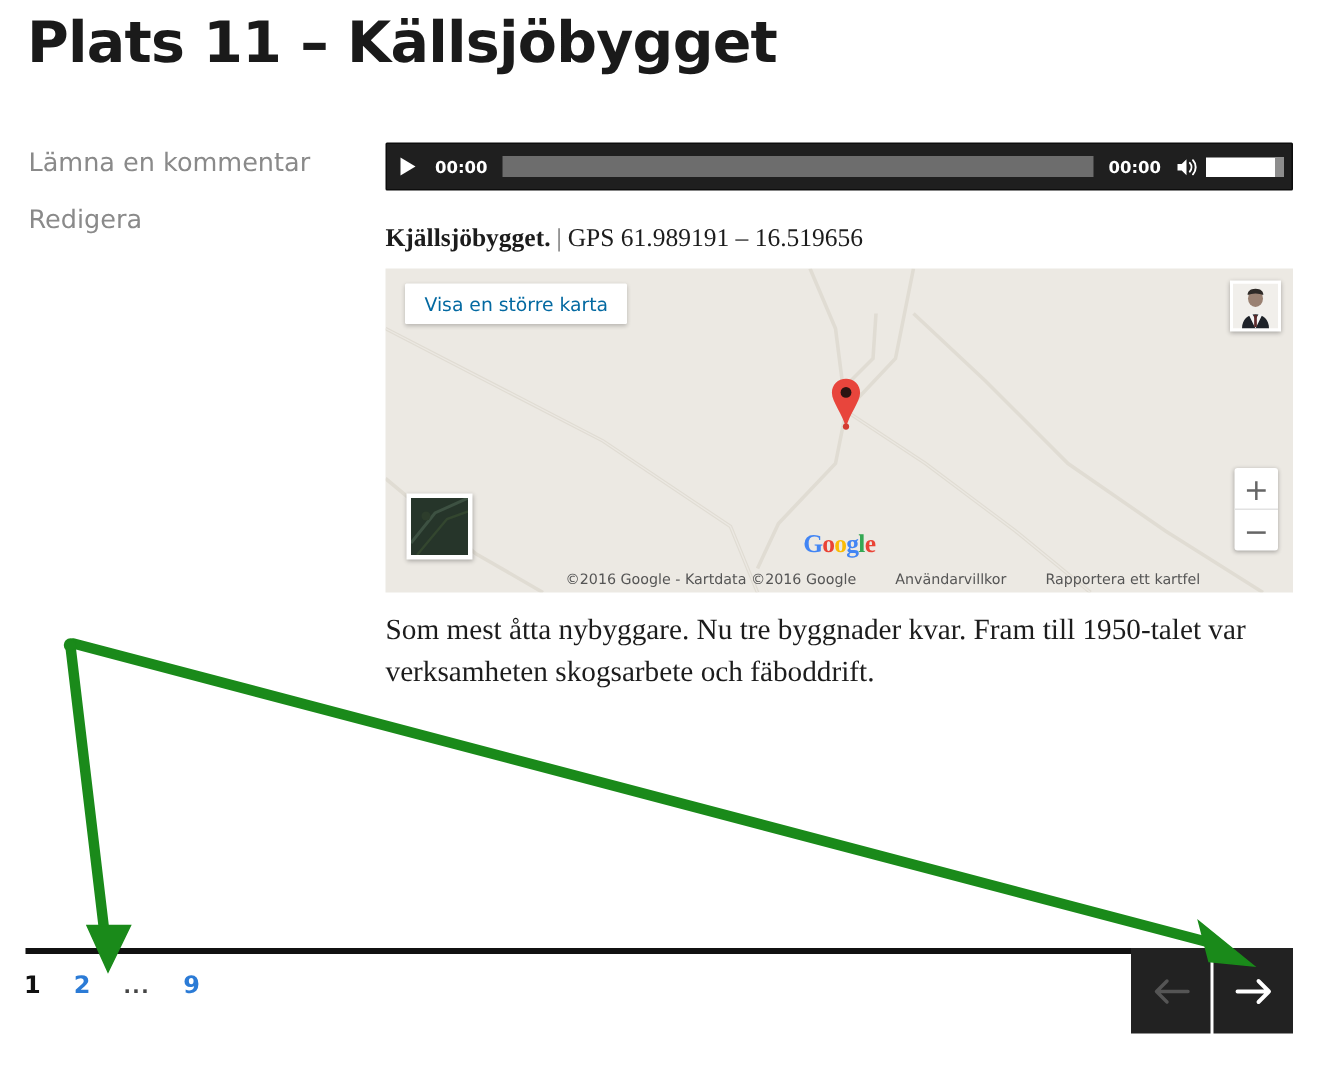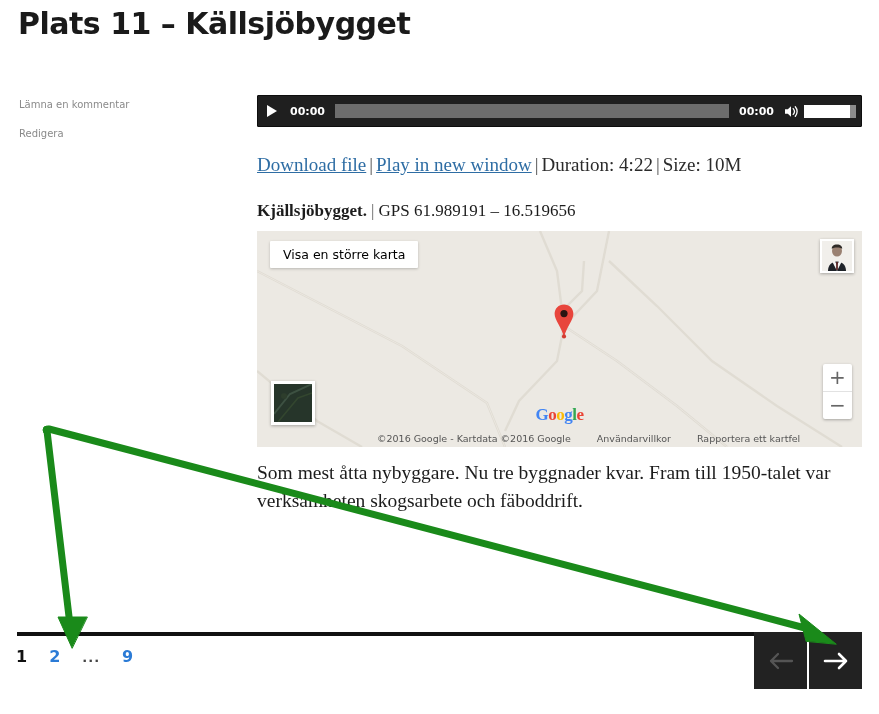--- a/index.html
+++ b/index.html
@@ -12,37 +12,37 @@
     overflow: hidden;
     font-family: "Liberation Sans", sans-serif;
     -webkit-font-smoothing: antialiased;
   }
 
   
   #page-title {
     position: absolute;
     left: 18px; top: 6px;
     font-family: "DejaVu Sans", sans-serif;
-    font-size: 30px;
+    font-size: 38px;
     font-weight: bold;
     color: #1a1a1a;
     letter-spacing: -0.5px;
     white-space: nowrap;
     text-align: right;
   }
 
   
   #meta-column {
     position: absolute;
     left: 19px; top: 98px;
     width: 210px;
   }
   #meta-column a {
     display: block;
-    font-size: 10px;
+    font-size: 17px;
     color: #8a8a8a;
     text-decoration: none;
     line-height: 1.3;
     margin-bottom: 16px;
     font-family: "DejaVu Sans", sans-serif;
   }
 
   
   #content-column {
     position: absolute;
@@ -142,21 +142,21 @@
     width: 605px;
     height: 216px;
     background: #ece9e3;
     overflow: hidden;
   }
   #map-roads { position: absolute; inset: 0; }
   #map-bigger-btn {
     position: absolute;
     left: 13px; top: 10px;
     background: #ffffff;
-    color: #000000;
+    color: #0369a1;
     font-size: 12.5px;
     font-family: "DejaVu Sans", sans-serif;
     padding: 6px 13px;
     box-shadow: 0 1px 3px rgba(0,0,0,0.22);
     cursor: pointer;
     white-space: nowrap;
     border-radius: 1px;
   }
   #map-avatar {
     position: absolute;
@@ -318,23 +318,20 @@
     <div class="ap-speaker">
       <svg width="17" height="15" viewBox="0 0 17 15" aria-hidden="true">
         <path d="M2 5.3h2.8L8 2.2v10.6L4.8 9.7H2z" fill="#ffffff"></path>
         <path d="M10.2 4.6a4.4 4.4 0 0 1 0 5.8" stroke="#ffffff" stroke-width="1.3" fill="none" stroke-linecap="round"></path>
         <path d="M12.3 2.8a7 7 0 0 1 0 9.4" stroke="#ffffff" stroke-width="1.3" fill="none" stroke-linecap="round"></path>
       </svg>
     </div>
     <div class="ap-volume"></div>
   </div>
 
-  <div id="links-line">
-    <a href="#">Download file</a><span class="sep">|</span><a href="#">Play in new window</a><span class="sep">|</span><span>Duration: 4:22</span><span class="sep">|</span><span>Size: 10M</span>
-  </div>
 
   <div id="caption-line">
     <span class="place">Kjällsjöbygget.</span><span class="sep">|</span><span>GPS</span>
     <span class="coords">61.989191 – 16.519656</span>
   </div>
 
   <div id="map">
 
     <svg id="map-roads" viewBox="0 0 605 216" preserveAspectRatio="none">
       <g stroke="#e0dcd3" stroke-width="2.4" fill="none">

